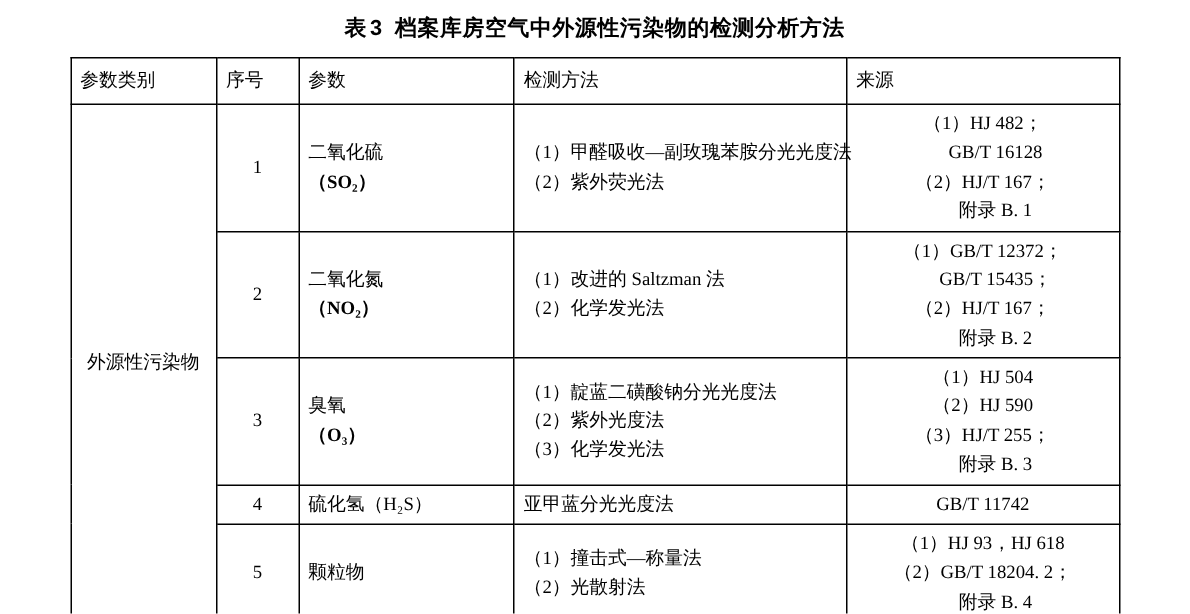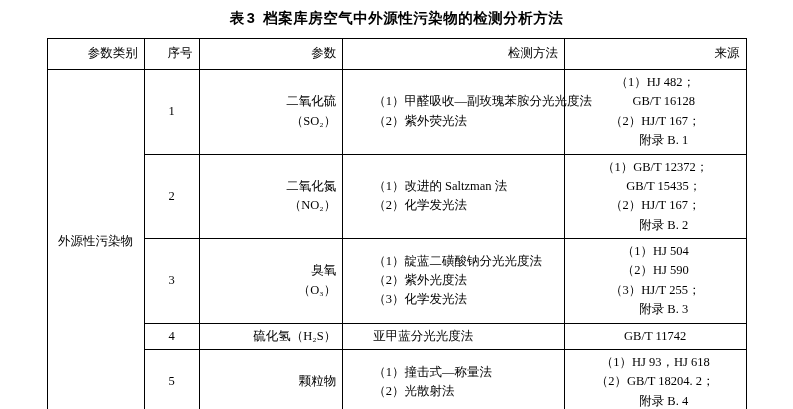--- a/index.html
+++ b/index.html
@@ -41,48 +41,48 @@
   table.main td, table.main th {
     border: 1px solid #000000;
     font-weight: normal;
     font-size: 12.5px;
     line-height: 1.55;
     padding: 3px 6px;
     vertical-align: middle;
     font-family: "Liberation Serif", "DejaVu Serif", serif;
   }
   thead td {
-    text-align: right;
+    text-align: left;
     height: 24px;
     padding: 2px 4px;
   }
   .c-cat  { width: 92px; }
   .c-no   { width: 52px; }
   .c-par  { width: 136px; }
   .c-met  { width: 210px; }
   .c-src  { width: 172px; }
 
   td.center { text-align: center; }
   td.left   { text-align: left; }
 
   .cat-cell {
     text-align: center;
     vertical-align: middle;
   }
   .param {
-    text-align: right;
+    text-align: left;
     line-height: 1.5;
   }
   .param .formula {
     display: block;
     font-size: 12.5px;
+    font-weight: bold;
   }
   .lines div {
     white-space: nowrap;
-    margin-left: 24px;
   }
   .src-cell div {
     white-space: nowrap;
     text-align: center;
   }
   .indent {
     padding-left: 17px;
   }
   .inline-formula {
     white-space: nowrap;

